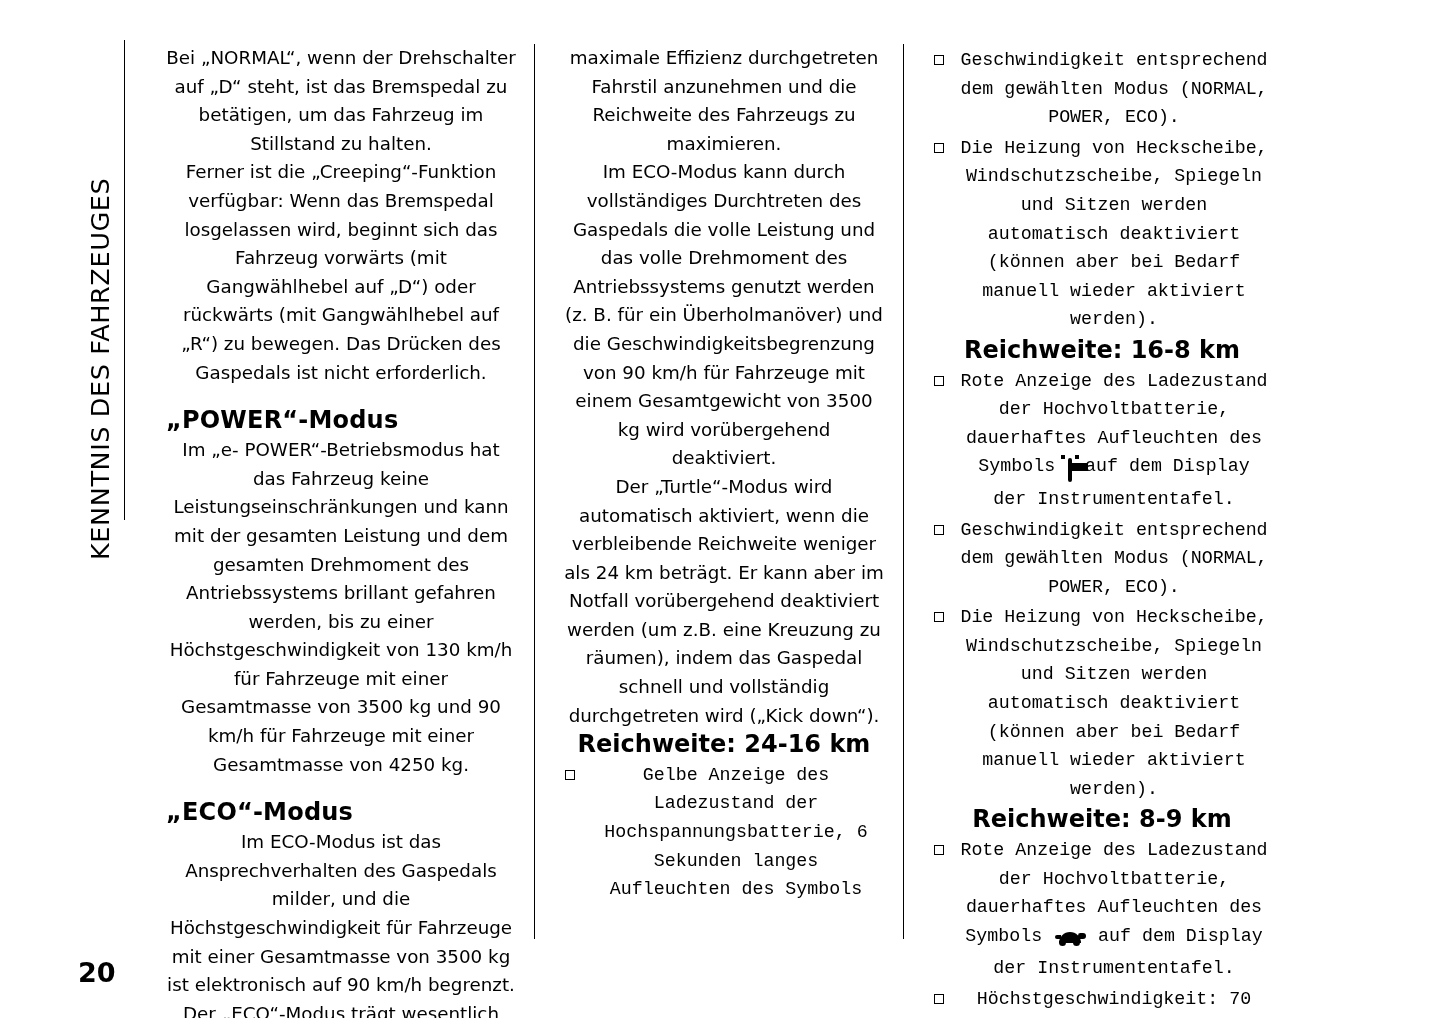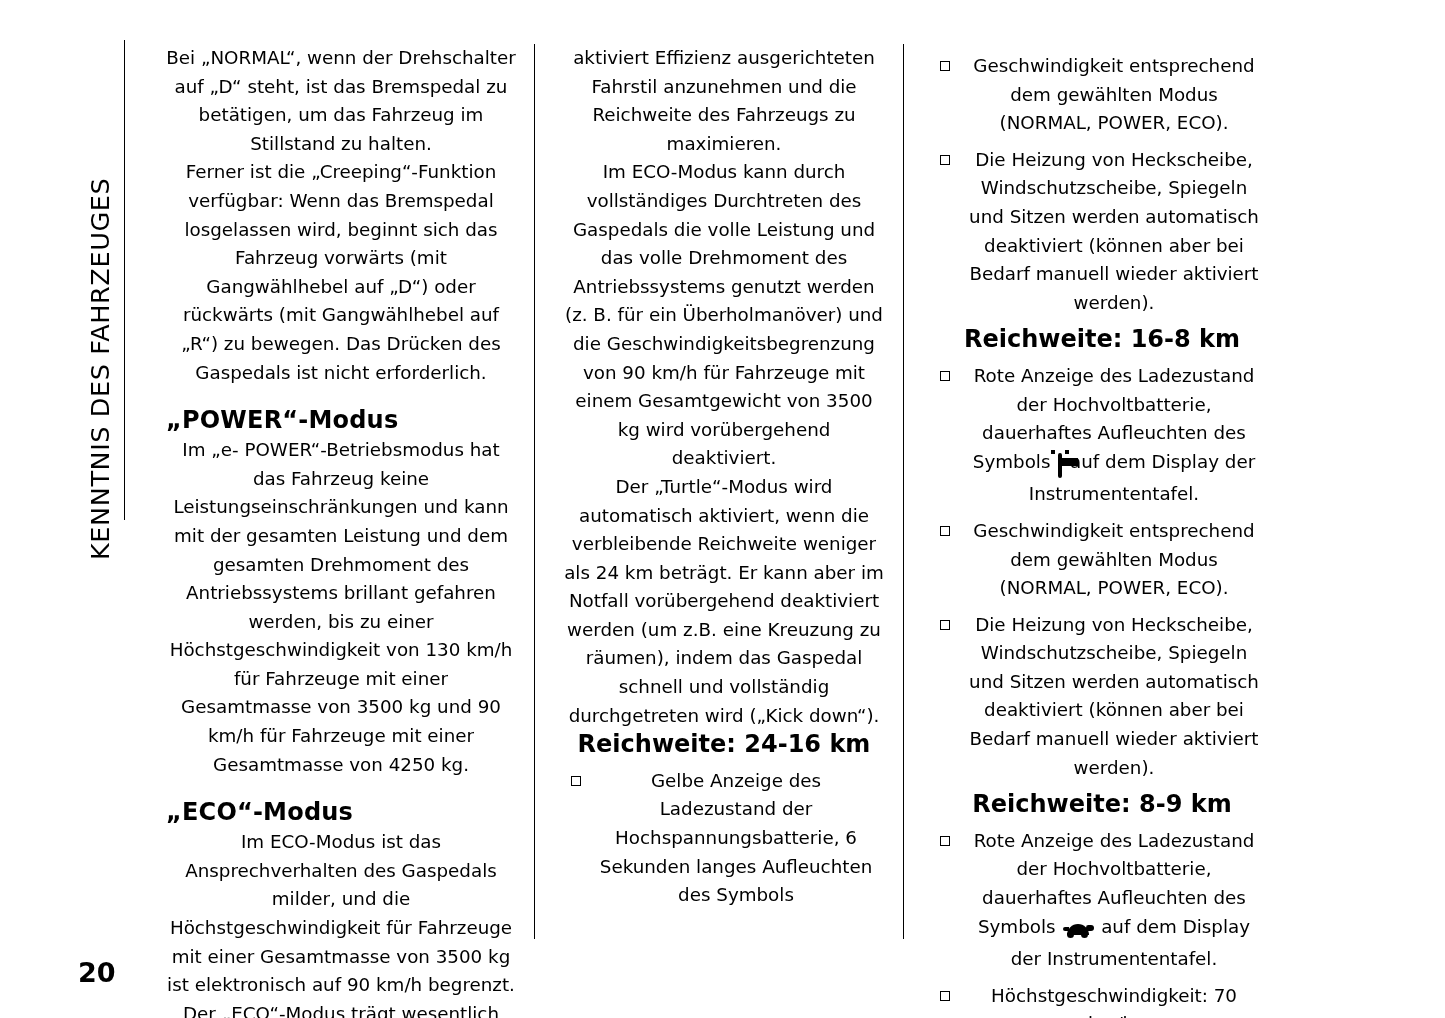--- a/index.html
+++ b/index.html
@@ -96,21 +96,22 @@
   .subhead {
     margin: 0;
     font-weight: bold;
     font-size: 24px;
     line-height: 28.6px;
   }
 
   .bullet {
     position: relative;
     padding-left: 24px;
-    margin: 8px;
+    margin: 2px;
+    font-family: Liberation Mono, monospace;
   }
   .bullet .sq {
     position: absolute;
     left: 0px;
     top: 9px;
     width: 10px;
     height: 10px;
     border: 1.6px solid #000;
     box-sizing: border-box;
   }
@@ -241,21 +242,21 @@
       <h3 class="heading">„POWER“-Modus</h3>
       <p class="p">Im „e- POWER“-Betriebsmodus hat das Fahrzeug keine Leistungseinschränkungen und kann mit der gesamten Leistung und dem gesamten Drehmoment des Antriebssystems brillant gefahren werden, bis zu einer Höchstgeschwindigkeit von 130 km/h für Fahrzeuge mit einer Gesamtmasse von 3500 kg und 90 km/h für Fahrzeuge mit einer Gesamtmasse von 4250 kg.</p>
 
       <h3 class="heading">„ECO“-Modus</h3>
       <p class="p">Im ECO-Modus ist das Ansprechverhalten des Gaspedals milder, und die Höchstgeschwindigkeit für Fahrzeuge mit einer Gesamtmasse von 3500 kg ist elektronisch auf 90 km/h begrenzt. Der „ECO“-Modus trägt wesentlich dazu bei, einen auf</p>
     </div>
 
     <div class="divider"></div>
 
     <div class="col c2">
-      <p class="p">aktiviert Effizienz ausgerichteten Fahrstil anzunehmen und die Reichweite des Fahrzeugs zu maximieren.</p>
+      <p class="p">maximale Effizienz durchgetreten Fahrstil anzunehmen und die Reichweite des Fahrzeugs zu maximieren.</p>
       <p class="p">Im ECO-Modus kann durch vollständiges Durchtreten des Gaspedals die volle Leistung und das volle Drehmoment des Antriebssystems genutzt werden (z. B. für ein Überholmanöver) und die Geschwindigkeitsbegrenzung von 90 km/h für Fahrzeuge mit einem Gesamtgewicht von 3500 kg wird vorübergehend deaktiviert.</p>
 
       <p class="p">Der „Turtle“-Modus wird automatisch aktiviert, wenn die verbleibende Reichweite weniger als 24 km beträgt. Er kann aber im Notfall vorübergehend deaktiviert werden (um z.B. eine Kreuzung zu räumen), indem das Gaspedal schnell und vollständig durchgetreten wird („Kick down“).</p>
 
       <p class="subhead">Reichweite: 24-16 km</p>
 
       <p class="bullet">
         <span class="sq"></span>
         <span>Gelbe Anzeige des Ladezustand der Hochspannungsbatterie, 6 Sekunden langes Aufleuchten des Symbols</span>
         

